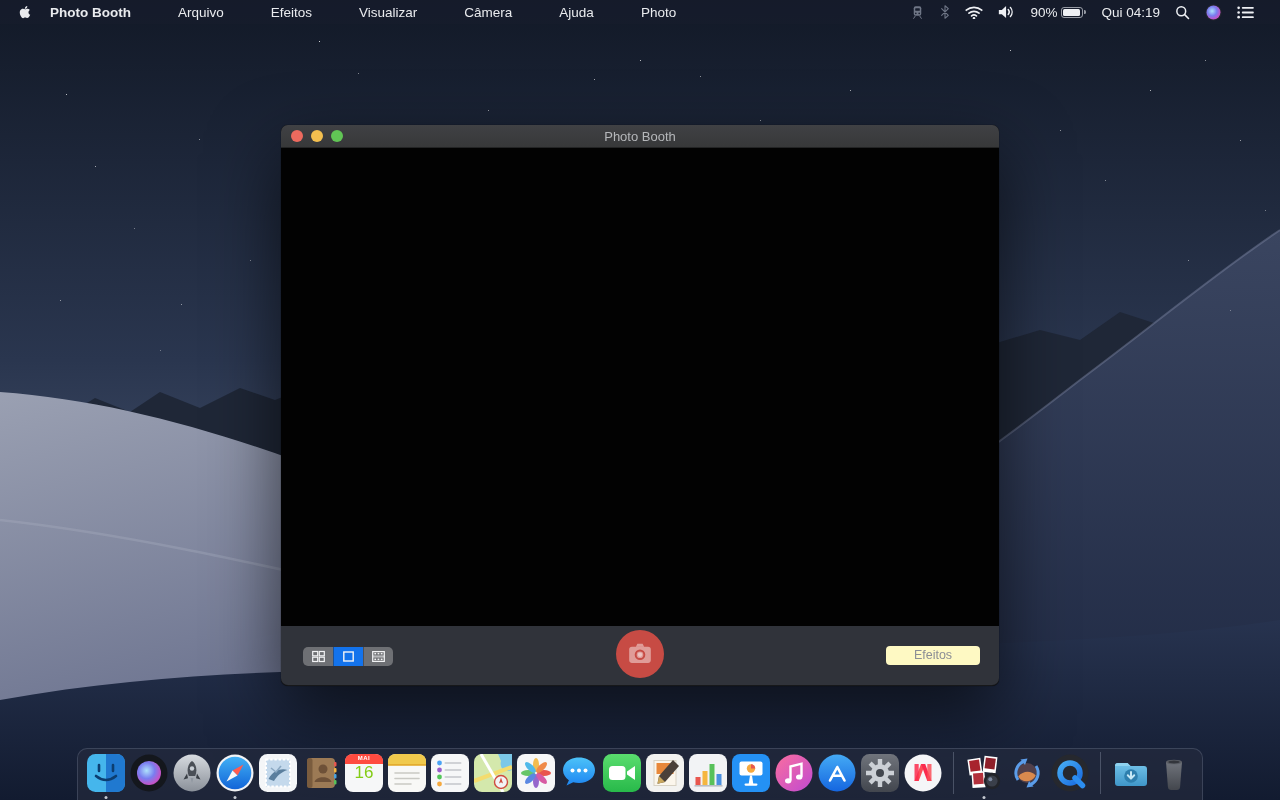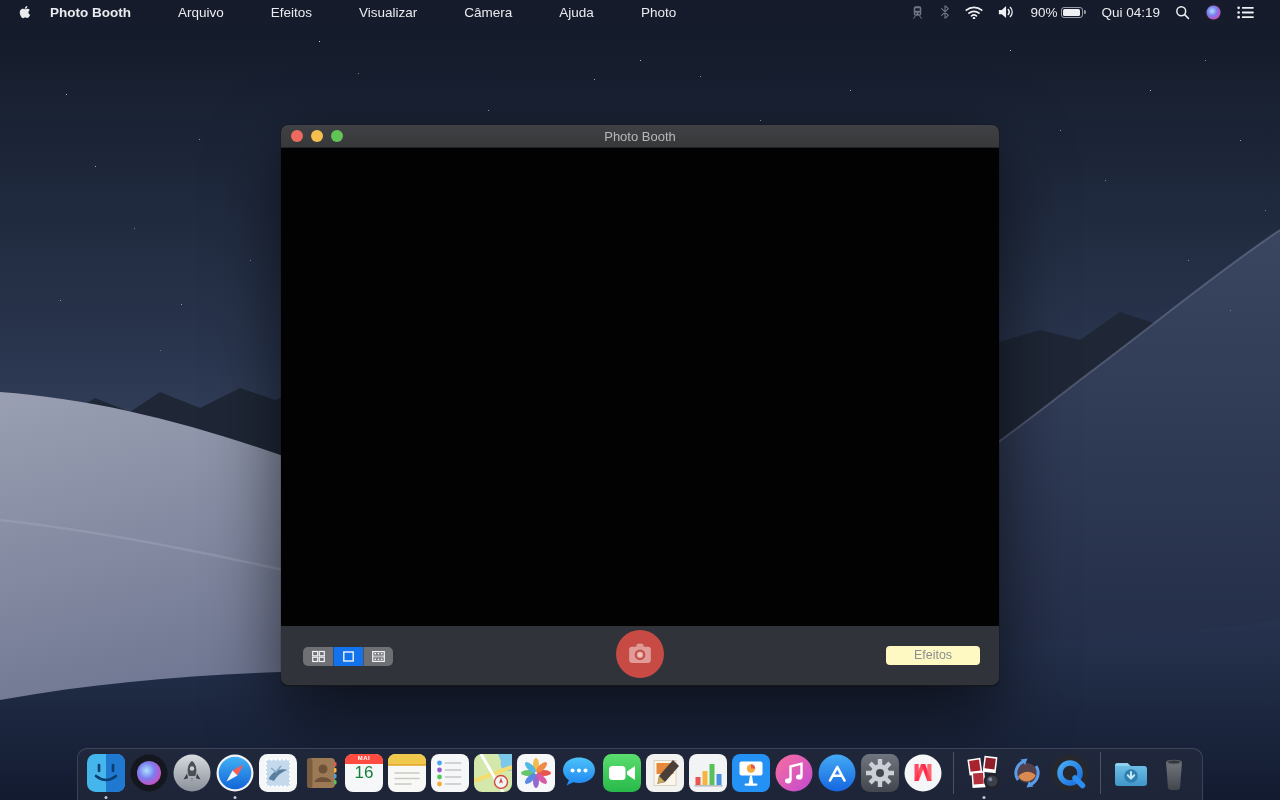--- a/index.html
+++ b/index.html
@@ -110,21 +110,21 @@
     border-radius:10px 10px 0 0;
   }
   .dock-item { width:38px; height:38px; position:relative; flex:0 0 auto; }
   .dock-item svg { display:block; }
   .run-dot { position:absolute; left:50%; bottom:-7px; transform:translateX(-50%);
     width:3px; height:3px; border-radius:50%; background:#c4c8d0; }
   .dock-sep { width:1px; height:42px; background:rgba(205,215,235,.25); margin:0 6px; flex:0 0 auto; }
   .cal-month { position:absolute; top:1.5px; left:0; right:0; text-align:center;
     color:#fff; font-size:6px; font-weight:bold; letter-spacing:.5px; }
   .cal-day { position:absolute; top:9px; left:0; right:0; text-align:center;
-    color:#15803d; font-size:17px; }
+    color:#84cc16; font-size:17px; }
 </style>
 </head>
 <body>
 
 <svg width="0" height="0" style="position:absolute">
   <defs>
     <linearGradient id="g_lp" x1="0" y1="0" x2="0" y2="1">
         <stop offset="0" stop-color="#d7dbe0"></stop>
         <stop offset="1" stop-color="#8a9099"></stop>
       </linearGradient>

